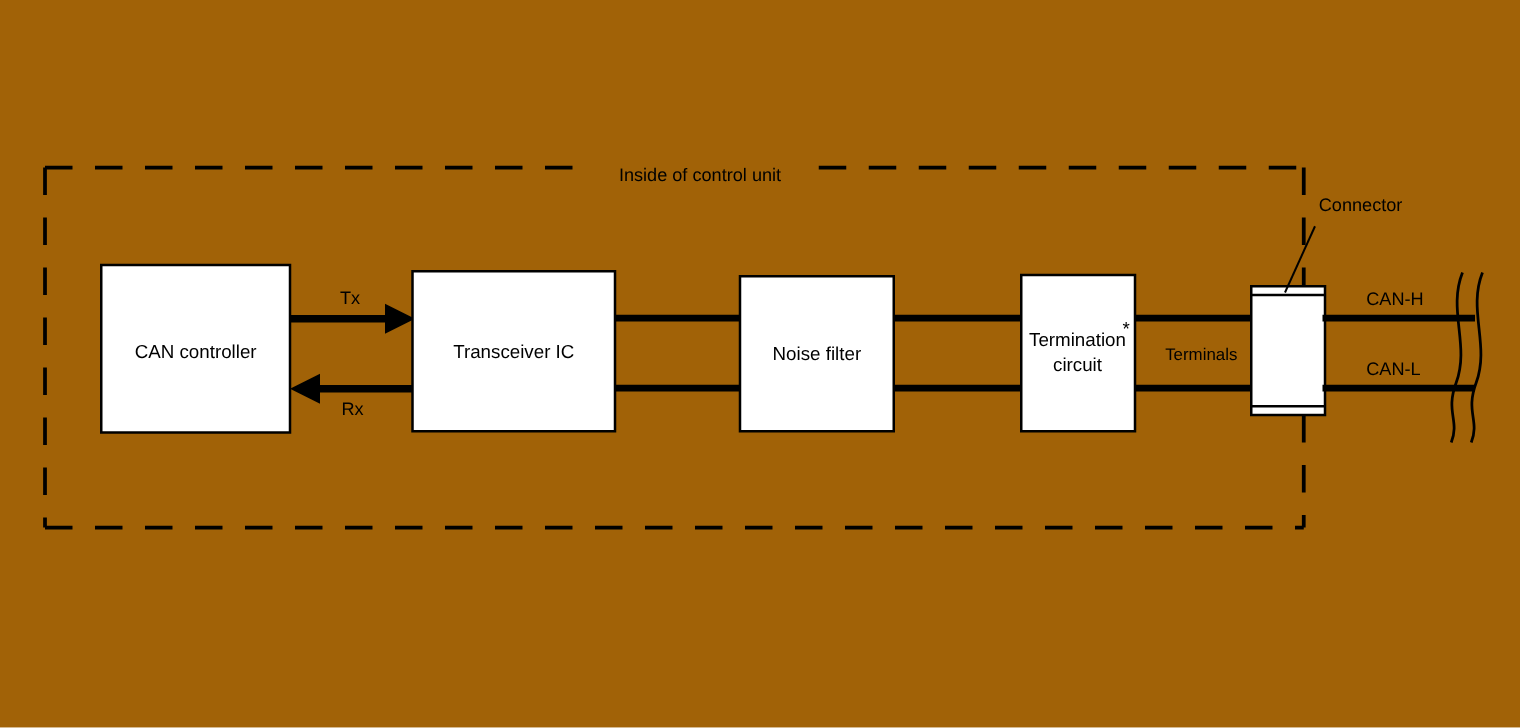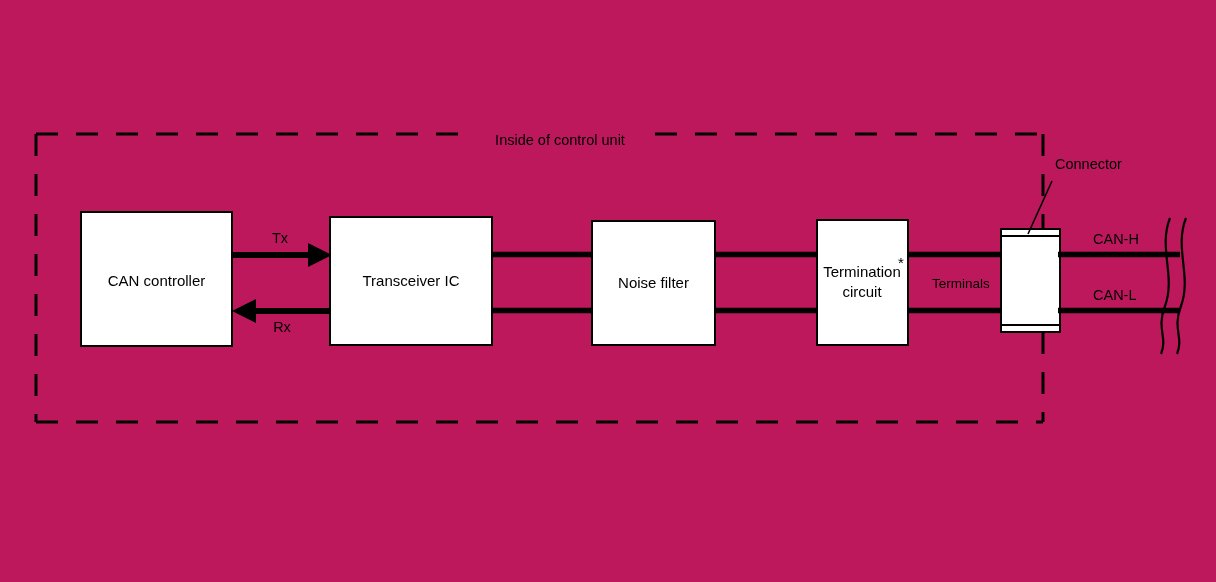--- a/index.html
+++ b/index.html
@@ -9,21 +9,21 @@
     background: #ffffff;
   }
   body {
     font-family: "Liberation Sans", sans-serif;
     color: #000000;
   }
   #canvas {
     position: relative;
     width: 1216px;
     height: 582px;
-    background: #be185d;
+    background: #a16207;
     overflow: hidden;
   }
   svg.diagram {
     position: absolute;
     left: 0;
     top: 0;
     width: 1216px;
     height: 582px;
   }
   .blk-label {

